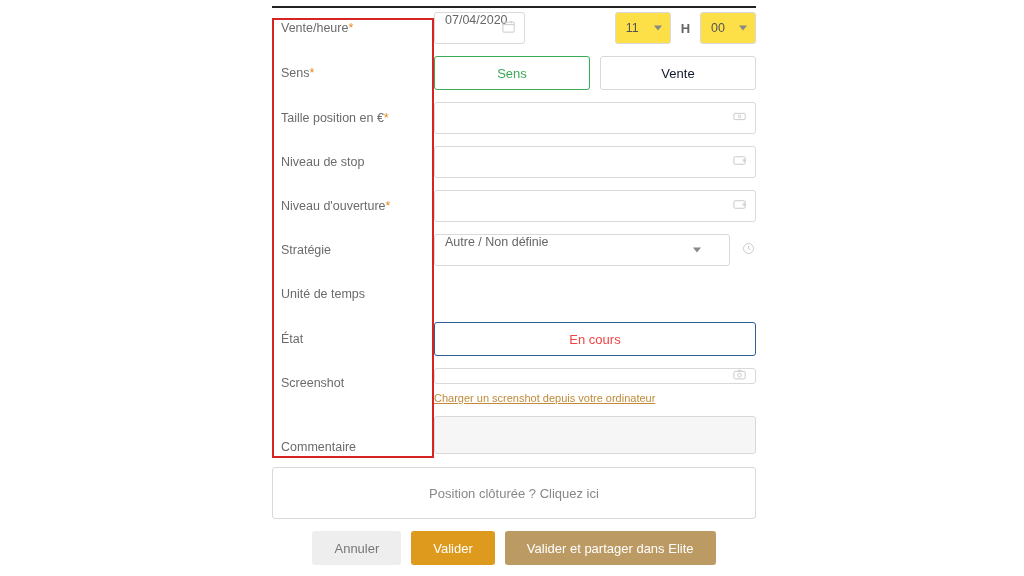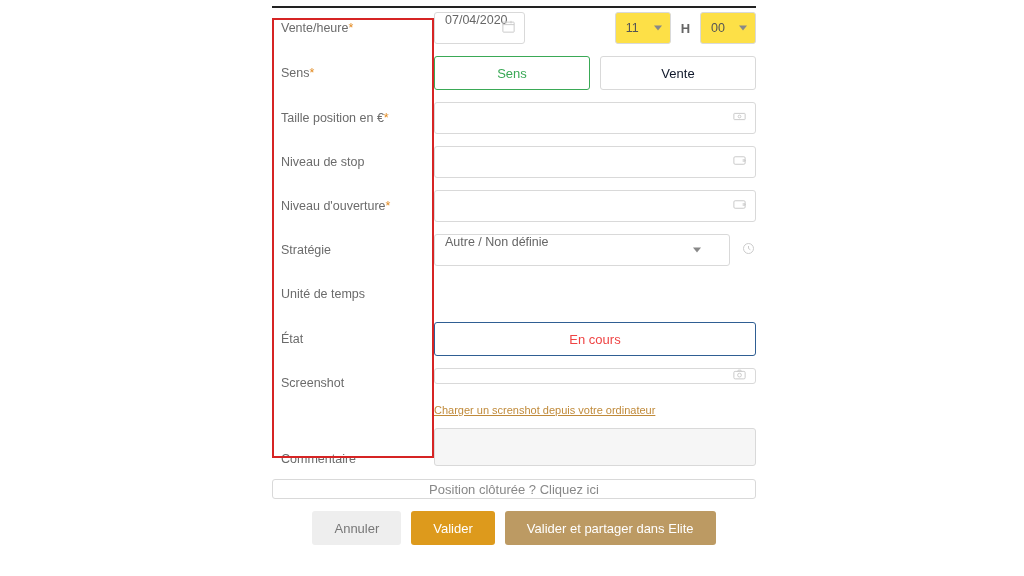--- a/index.html
+++ b/index.html
@@ -18,24 +18,24 @@
   .select .caret{position:absolute;right:28px;top:50%;transform:translateY(-50%);width:0;height:0;border-left:4px solid transparent;border-right:4px solid transparent;border-top:5px solid #888}
   .clock-out{color:#c7c7c7;font-size:15px;width:16px;text-align:center}
   .date-box{width:160px}
   .hm-sep{font-weight:bold;color:#666;font-size:13px}
   .sm-select{width:56px;height:32px;border:1px solid #d9d9d9;border-radius:3px;background:#fde047;display:flex;align-items:center;padding:0 10px;position:relative;color:#555;font-size:12.5px}
   .sm-select .caret{position:absolute;right:8px;top:50%;transform:translateY(-50%);width:0;height:0;border-left:4px solid transparent;border-right:4px solid transparent;border-top:5px solid #888}
   .toggle-group{display:flex;gap:10px;flex:1}
   .toggle{flex:1;height:34px;border:1px solid #d9d9d9;border-radius:3px;display:flex;align-items:center;justify-content:center;font-size:13px;color:#0f172a;background:#fff;cursor:pointer}
   .toggle.buy-active{border-color:#3aa956;color:#3aa956}
   .toggle.state-active{border-color:#2f5e93;color:#ef4444}
-  .link-under{font-size:11px;color:#c08a3a;text-decoration:underline;margin-top:20px;cursor:pointer}
+  .link-under{font-size:11px;color:#c08a3a;text-decoration:underline;margin-top:8px;cursor:pointer}
   .textarea{height:38px;border:1px solid #d9d9d9;border-radius:3px;background:#f6f6f6;width:100%;resize:none;padding:8px;color:#555;font-size:12.5px}
   .screenshot-block{flex:1;display:flex;flex-direction:column}
-  .closed-bar{height:20px;border:1px solid #d9d9d9;border-radius:3px;background:#fff;display:flex;align-items:center;justify-content:center;color:#888;font-size:13px;margin:6px 0 12px;cursor:pointer}
+  .closed-bar{height:52px;border:1px solid #d9d9d9;border-radius:3px;background:#fff;display:flex;align-items:center;justify-content:center;color:#888;font-size:13px;margin:6px 0 12px;cursor:pointer}
   .actions{display:flex;justify-content:center;gap:10px;margin-bottom:8px}
   .btn{height:34px;padding:0 22px;border:none;border-radius:3px;font-size:13px;cursor:pointer;display:flex;align-items:center;justify-content:center}
   .btn-cancel{background:#eee;color:#777}
   .btn-validate{background:#dd9a1c;color:#fff}
   .btn-elite{background:#bc9a63;color:#fff}
   .highlight-box{position:absolute;top:18px;left:272px;width:162px;height:440px;border:2px solid #d62424;pointer-events:none}
   svg.ico{width:15px;height:15px;fill:none;stroke:#c7c7c7;stroke-width:1.5}
 </style>
 </head>
 <body>

